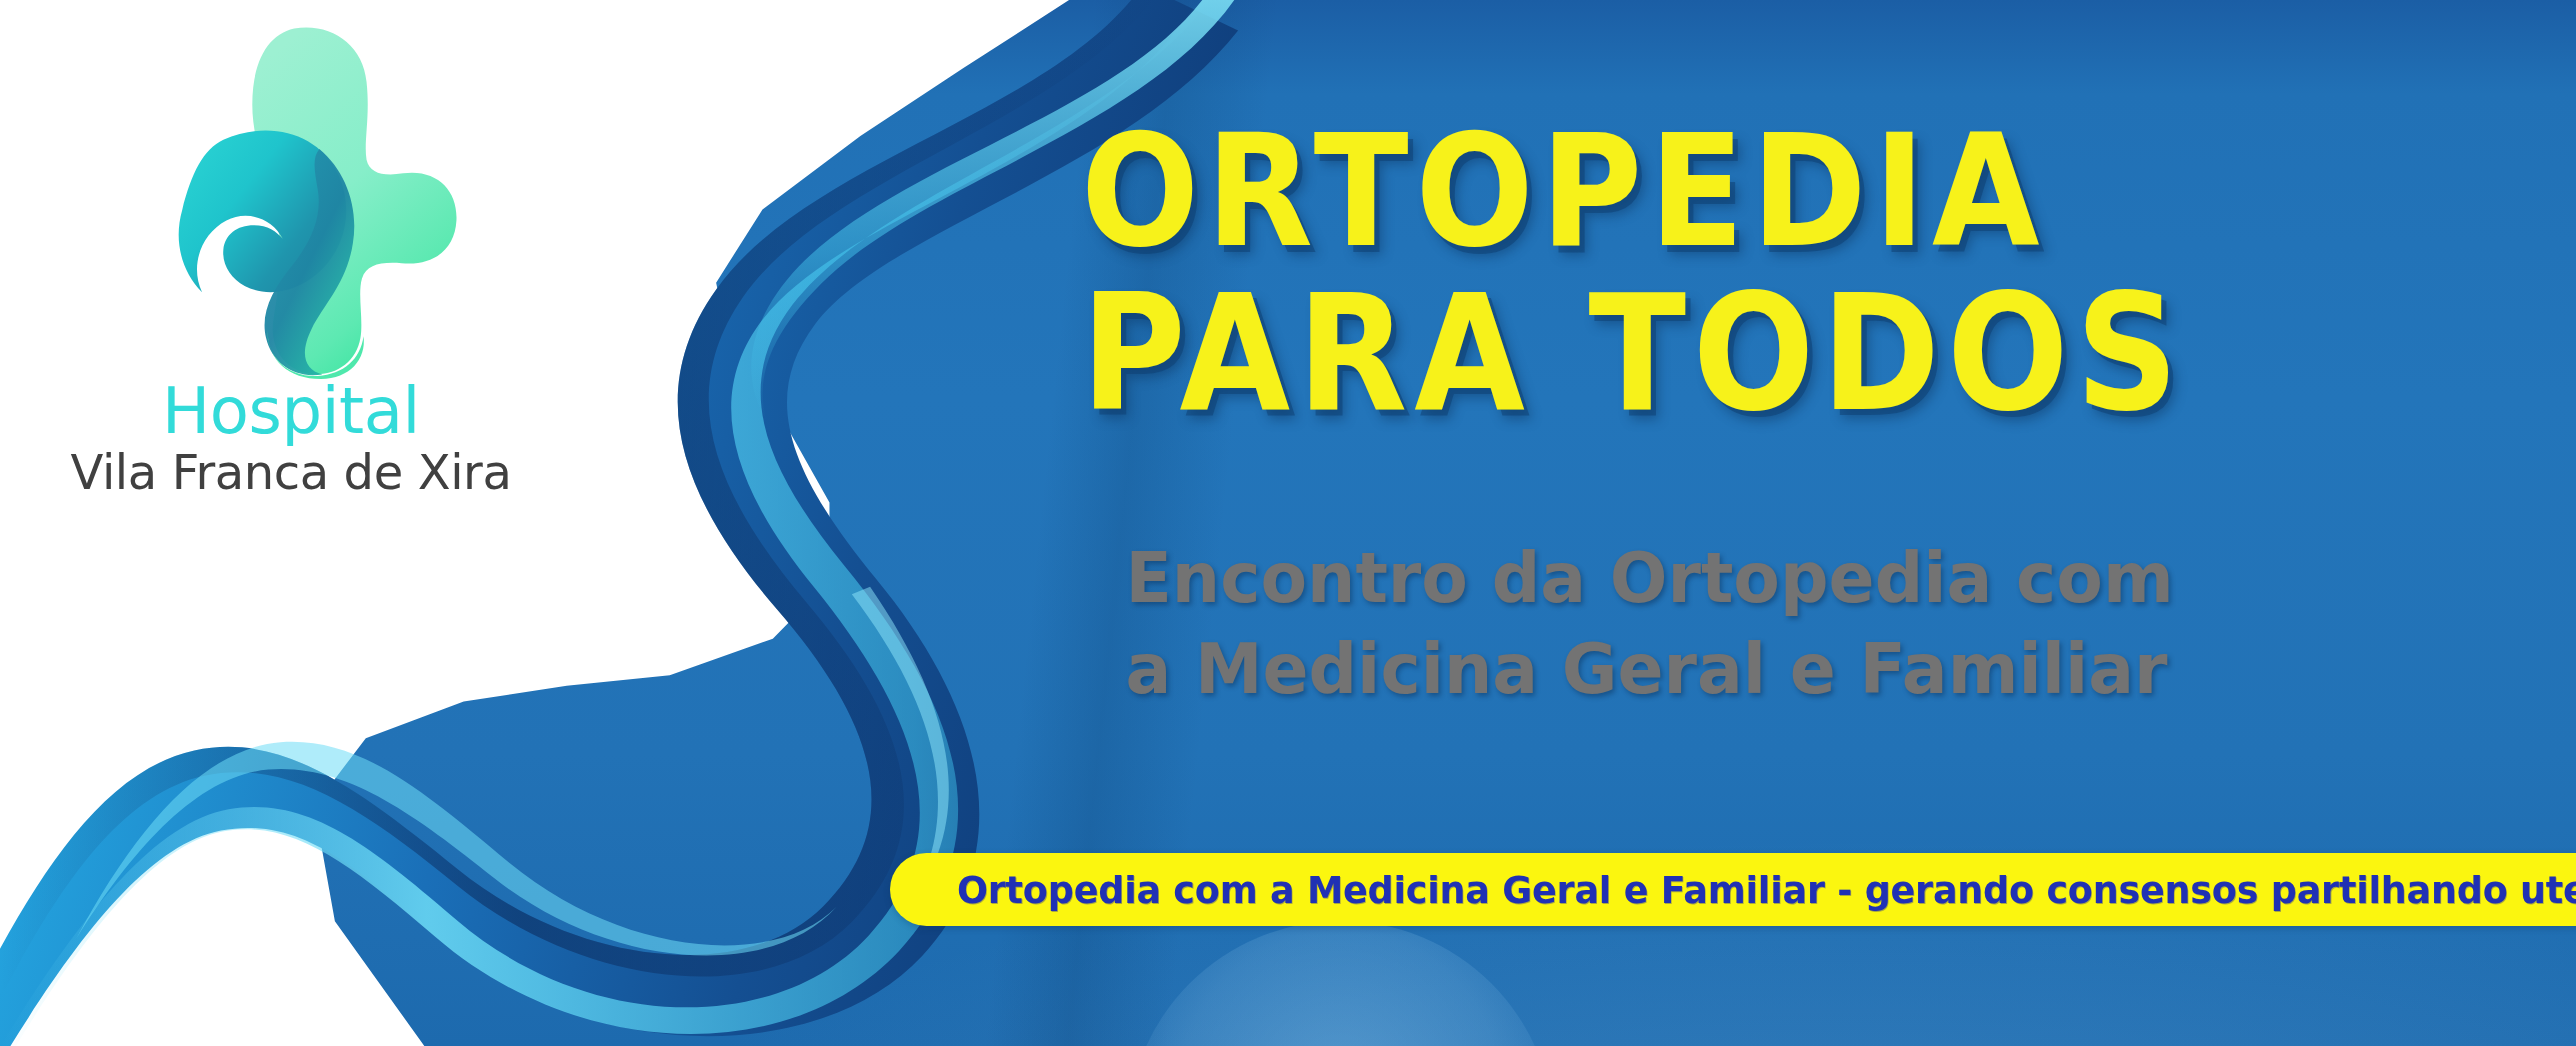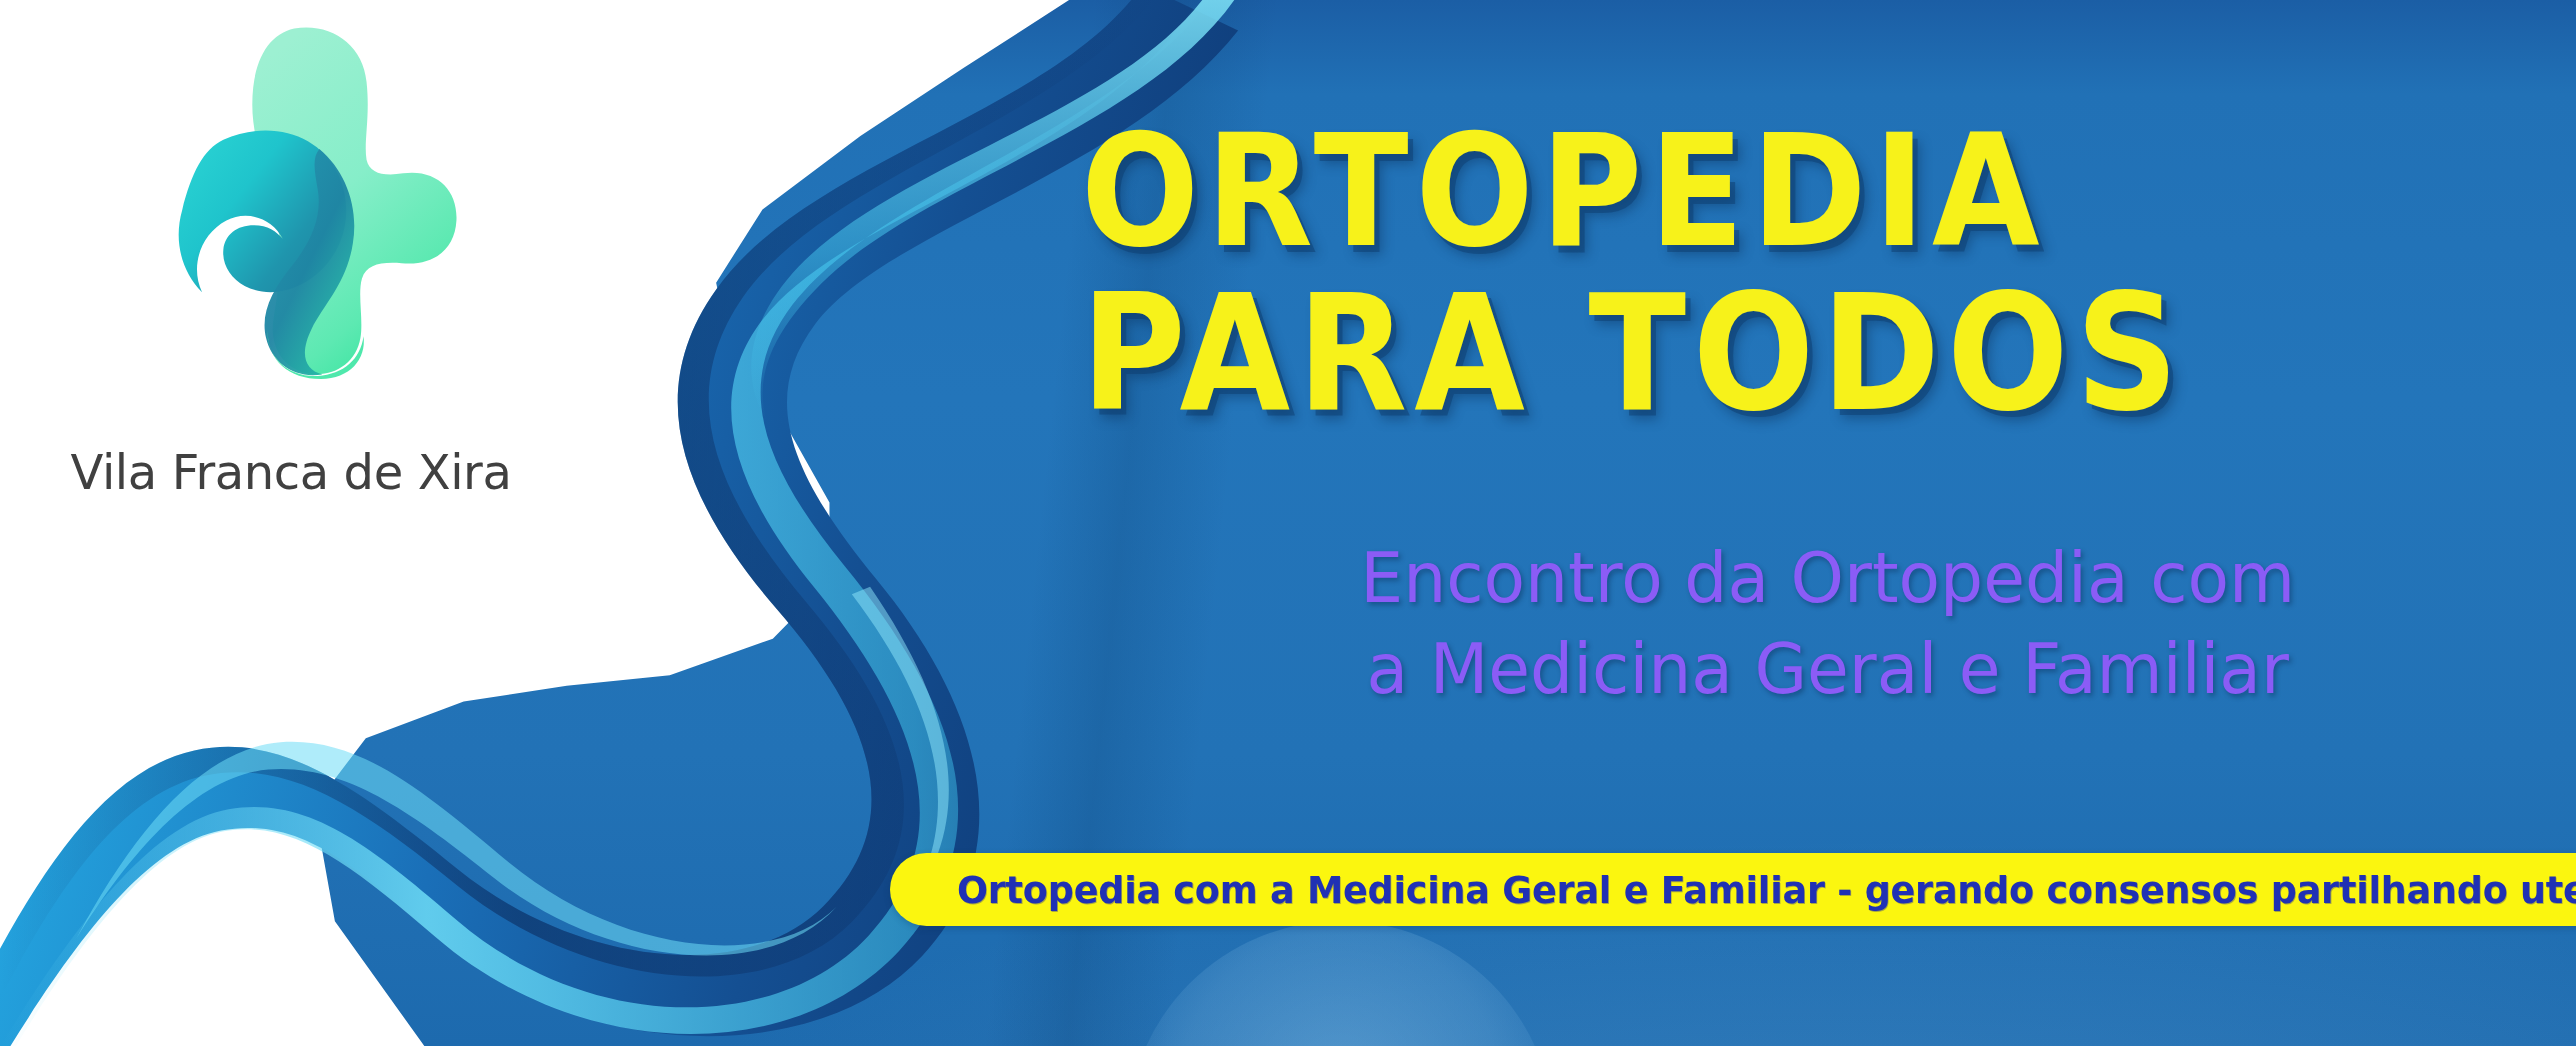--- a/index.html
+++ b/index.html
@@ -153,24 +153,24 @@
     margin-top: 20px;
     font-size: 143px;
   }
 
   
   .subtitle {
     position: absolute;
     right: 46px;
     top: 533px;
     width: 1448px;
-    text-align: center;
-    color: #8b5cf6;
+    text-align: left;
+    color: #737373;
     font-family: "DejaVu Sans", sans-serif;
-    font-weight: normal;
+    font-weight: bold;
     font-size: 70px;
     line-height: 1.30;
     letter-spacing: 0px;
     text-shadow: 2.3px 3px 5.3px rgba(8, 45, 85, 0.45);
   }
   .subtitle div {
     transform: scaleX(0.97);
     transform-origin: right center;
     white-space: nowrap;
   }
@@ -390,20 +390,21 @@
 
         <path d="
           M 170 406
           C 168 442, 198 468, 236 466
           C 270 464, 292 444, 296 414
           C 300 444, 278 470, 240 470
           C 198 470, 170 446, 170 406
           Z" fill="#3ce5a3" opacity="0.9"></path>
       </svg>
     </div>
+    <div class="logo-word-1">Hospital</div>
     <div class="logo-word-2">Vila Franca de Xira</div>
   </div>
 
   <div class="headline">
     <div class="headline-line l1">ORTOPEDIA</div>
     <div class="headline-line l2">PARA  TODOS</div>
   </div>
 
   <div class="subtitle">
     <div>Encontro da Ortopedia com</div>

